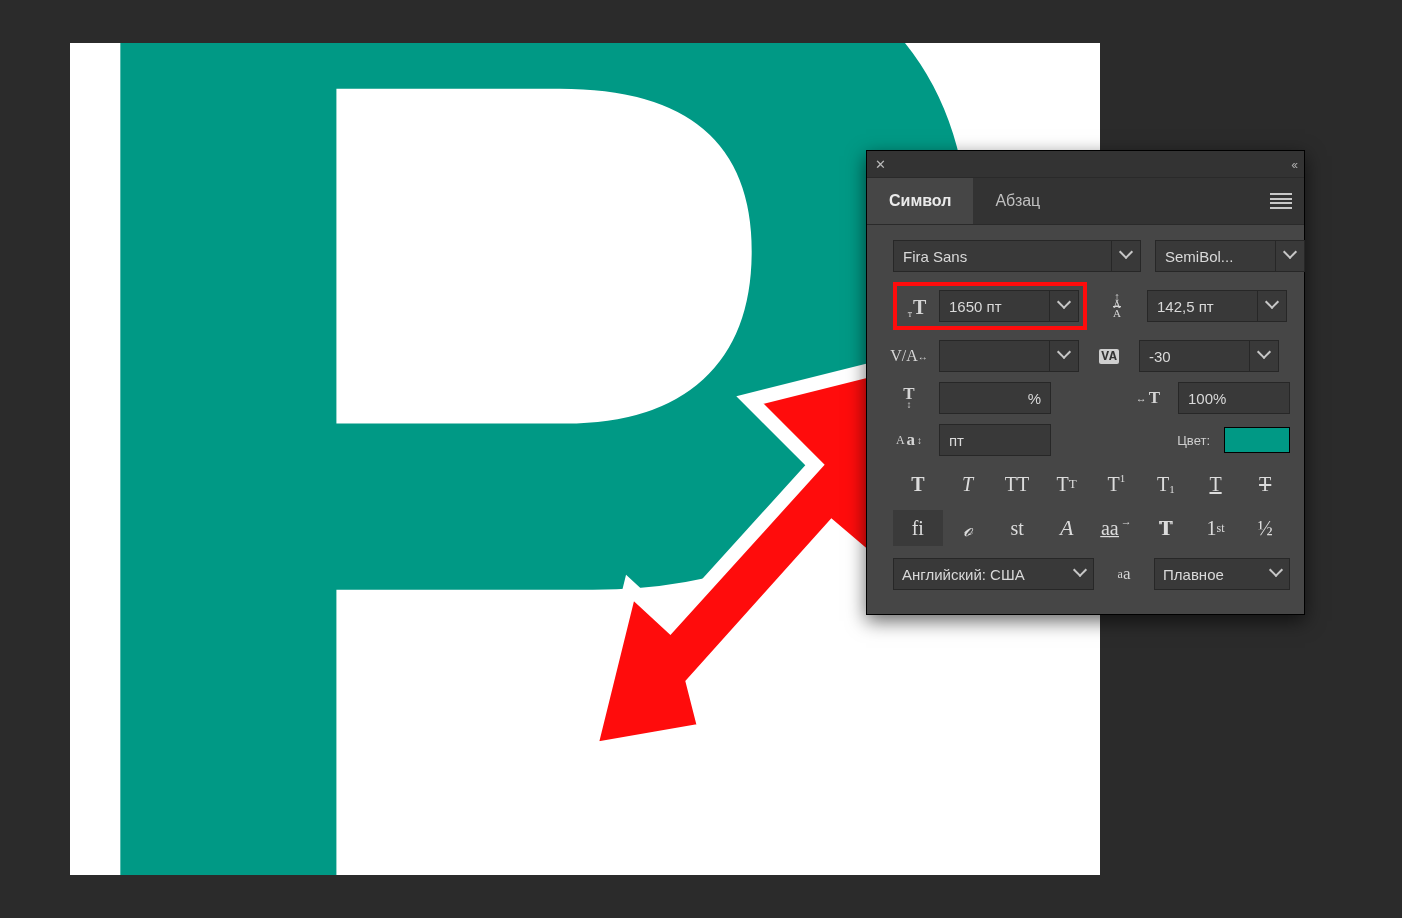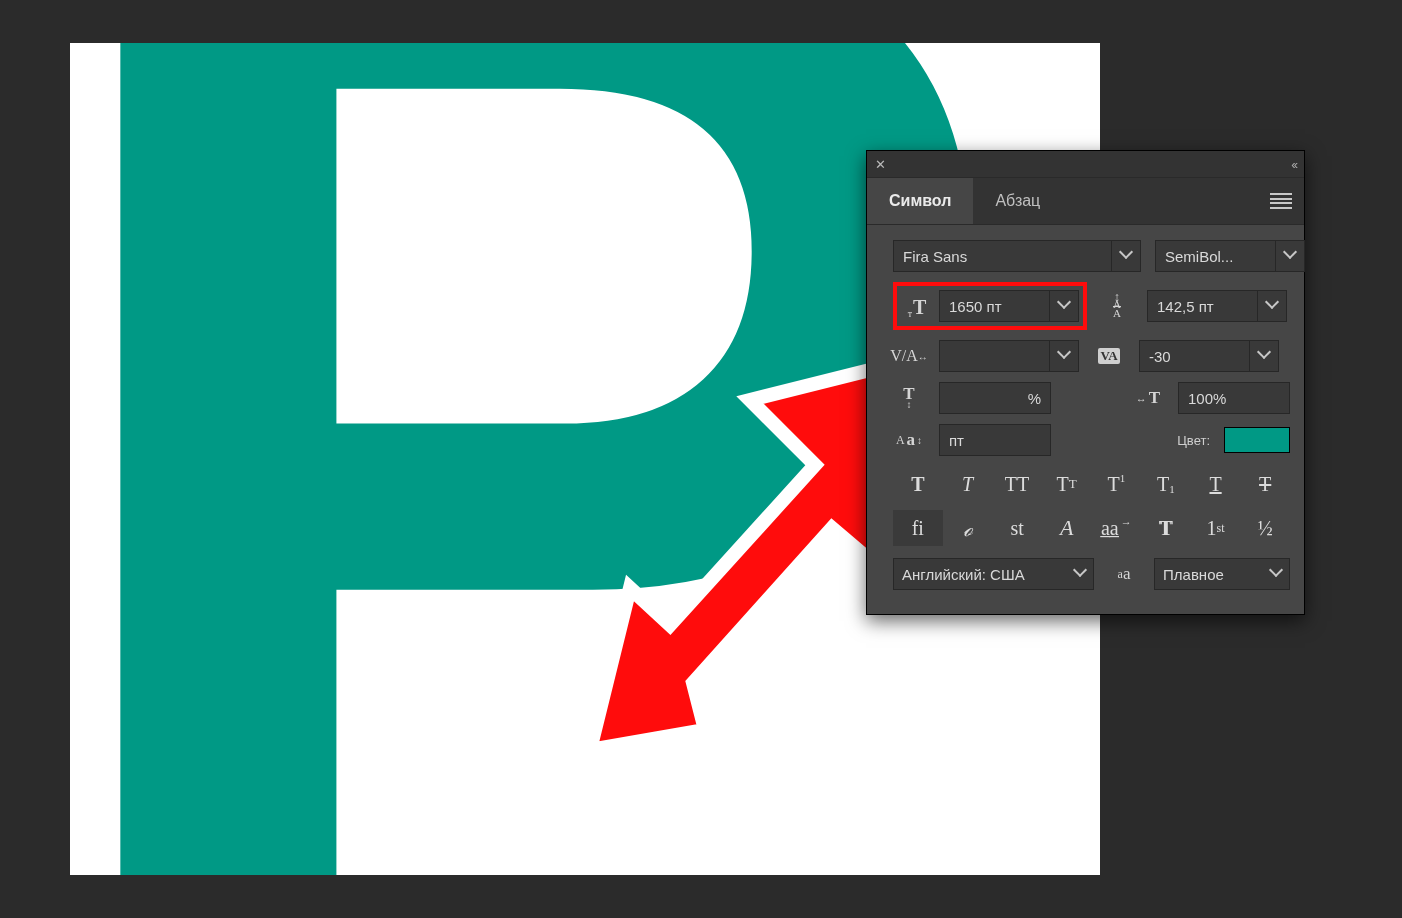--- a/index.html
+++ b/index.html
@@ -71,21 +71,21 @@
     width:28px;height:100%;display:flex;align-items:center;justify-content:center;
     border-left:1px solid #272727;cursor:pointer;
   }
   .chevron-down{width:10px;height:10px;}
   .chevron-down::before{
     content:"";display:block;width:8px;height:8px;border-right:2px solid #c7c7c7;border-bottom:2px solid #c7c7c7;
     transform:rotate(45deg);margin-top:-4px;
   }
   .icn{
     width:32px;height:26px;display:flex;align-items:center;justify-content:center;
-    color:#d5d5d5;flex:0 0 auto;font-family:Liberation Serif, serif;
+    color:#d5d5d5;flex:0 0 auto;font-family:Liberation Mono, monospace;
   }
   .highlight{
     position:relative;padding:4px;border:4px solid var(--red);
     display:flex;align-items:center;gap:6px;
   }
   .highlight .field{height:30px;}
   
   .btnrow{display:flex;gap:0;margin:8px 0 6px 0;}
   .sbtn{
     flex:1;height:36px;display:flex;align-items:center;justify-content:center;

